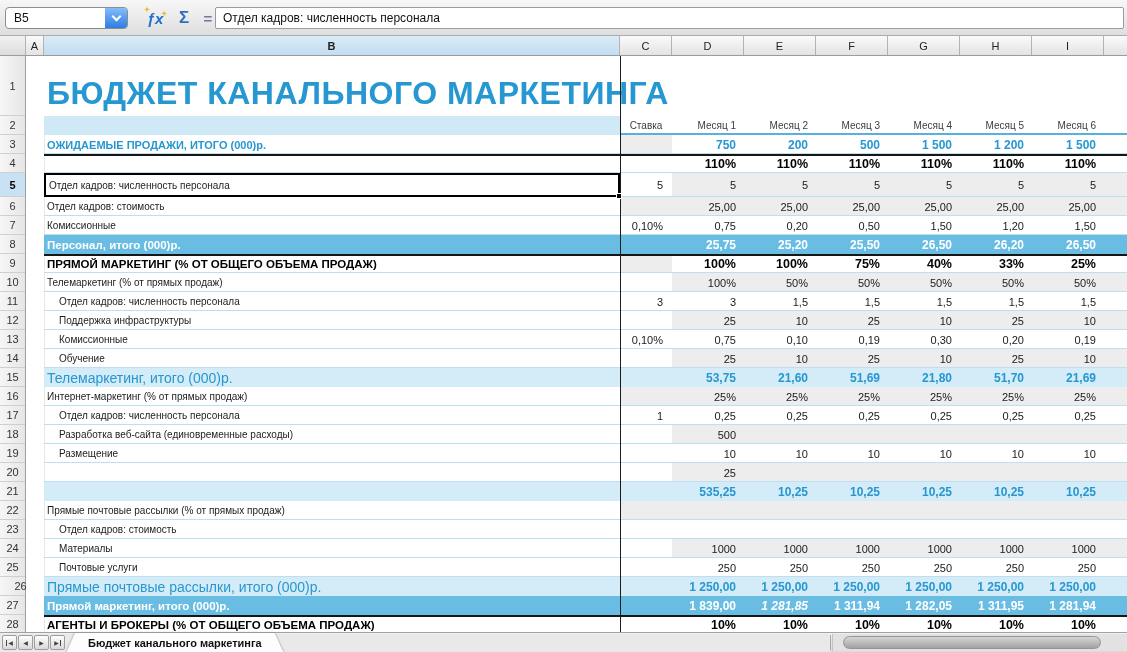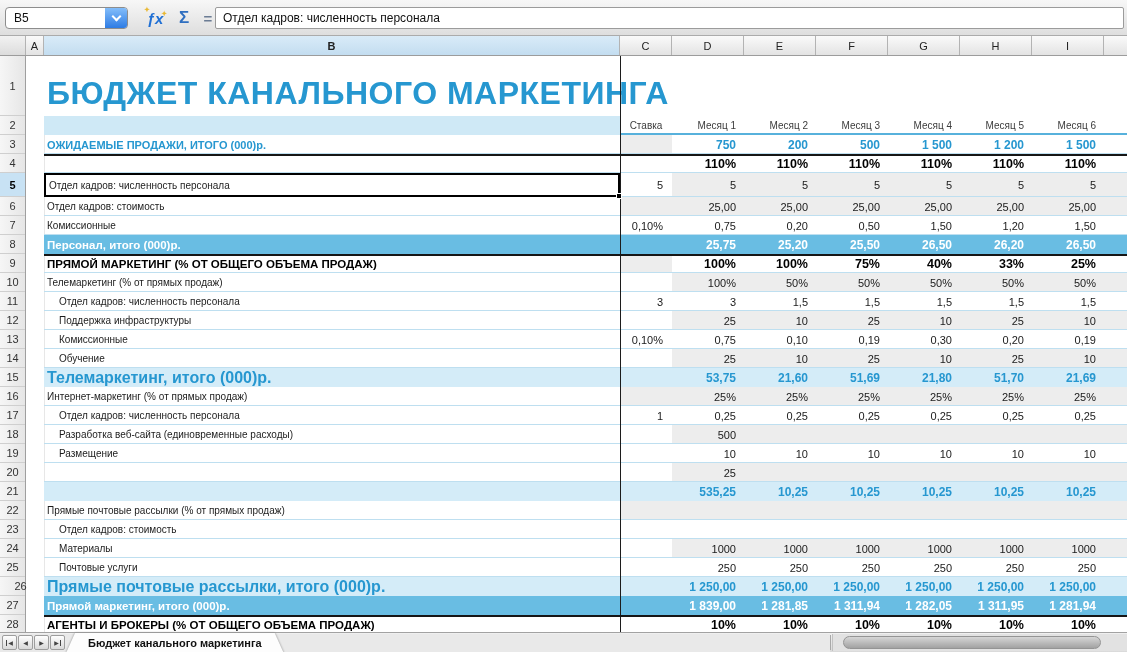--- a/index.html
+++ b/index.html
@@ -71,21 +71,21 @@
   .vshade { position:absolute; left:646px; right:0; top:0; bottom:0; background:#ededed; z-index:0; }
   .topline { position:absolute; left:18px; right:0; top:0; height:2px; background:#161616; z-index:6; }
 
   .cell { position:absolute; top:0; bottom:0; display:flex; align-items:center; z-index:2;
           white-space:nowrap; overflow:visible; }
   .bcell { left:18px; width:576px; padding-left:3px; font-size:10px; color:#1c1c1c; }
   .bcell.lsub { padding-left:15px; }
   .bcell.lcaps { font-weight:bold; font-size:11.5px; color:#000; }
   .bcell.lblue { font-weight:bold; font-size:11px; color:#2697d0; }
   .bcell.lbandw { font-weight:bold; font-size:11.5px; color:#fff; }
-  .bcell.lbandb { font-weight:bold; font-size:16px; color:#2697d0; }
+  .bcell.lbandb { font-weight:normal; font-size:14px; color:#2697d0; }
   .bcell.b2band { background:#cfe9f6; }
   .bcell.selected { border:2px solid #000; z-index:7; }
   .fill-handle { position:absolute; right:-4px; bottom:-4px; width:6px; height:6px;
                  background:#000; border:1px solid #fff; z-index:8; }
   .ccell { left:594px; width:52px; justify-content:flex-end; padding-right:9px; }
   .vcell { width:72px; justify-content:flex-end; padding-right:8px; }
   .ccell, .vcell { font-size:11px; color:#1a1a1a; }
   .ccell.chead { justify-content:center; padding-right:0; font-size:10px; color:#3c3c3c; }
   .vcell.mhead { font-size:10px; color:#3c3c3c; }
   .vcell.bold, .ccell.bold { font-weight:bold; font-size:12.5px; color:#000; }
@@ -451,21 +451,21 @@
             <div class="cell vcell blue" style="left: 718px;">1 250,00</div>
             <div class="cell vcell blue" style="left: 790px;">1 250,00</div>
             <div class="cell vcell blue" style="left: 862px;">1 250,00</div>
             <div class="cell vcell blue" style="left: 934px;">1 250,00</div>
             <div class="cell vcell blue" style="left: 1006px;">1 250,00</div>
           </div>
           <div class="grow band-solid" style="height: 19px;">
             <div class="cell bcell lbandw">Прямой маркетинг, итого (000)р.</div>
             <div class="cell ccell white"></div>
             <div class="cell vcell white" style="left: 646px;">1 839,00</div>
-            <div class="cell vcell white" style="left: 718px;">1 281,85</div>
+            <div class="cell vcell white" style="left: 718px; font-style: italic;">1 281,85</div>
             <div class="cell vcell white" style="left: 790px;">1 311,94</div>
             <div class="cell vcell white" style="left: 862px;">1 282,05</div>
             <div class="cell vcell white" style="left: 934px;">1 311,95</div>
             <div class="cell vcell white" style="left: 1006px;">1 281,94</div>
           </div>
           <div class="grow" style="height: 19px;">
             <div class="topline"></div>
             <div class="cell bcell lcaps">АГЕНТЫ И БРОКЕРЫ (% ОТ ОБЩЕГО ОБЪЕМА ПРОДАЖ)</div>
             <div class="cell ccell bold"></div>
             <div class="cell vcell bold" style="left: 646px;">10%</div>

